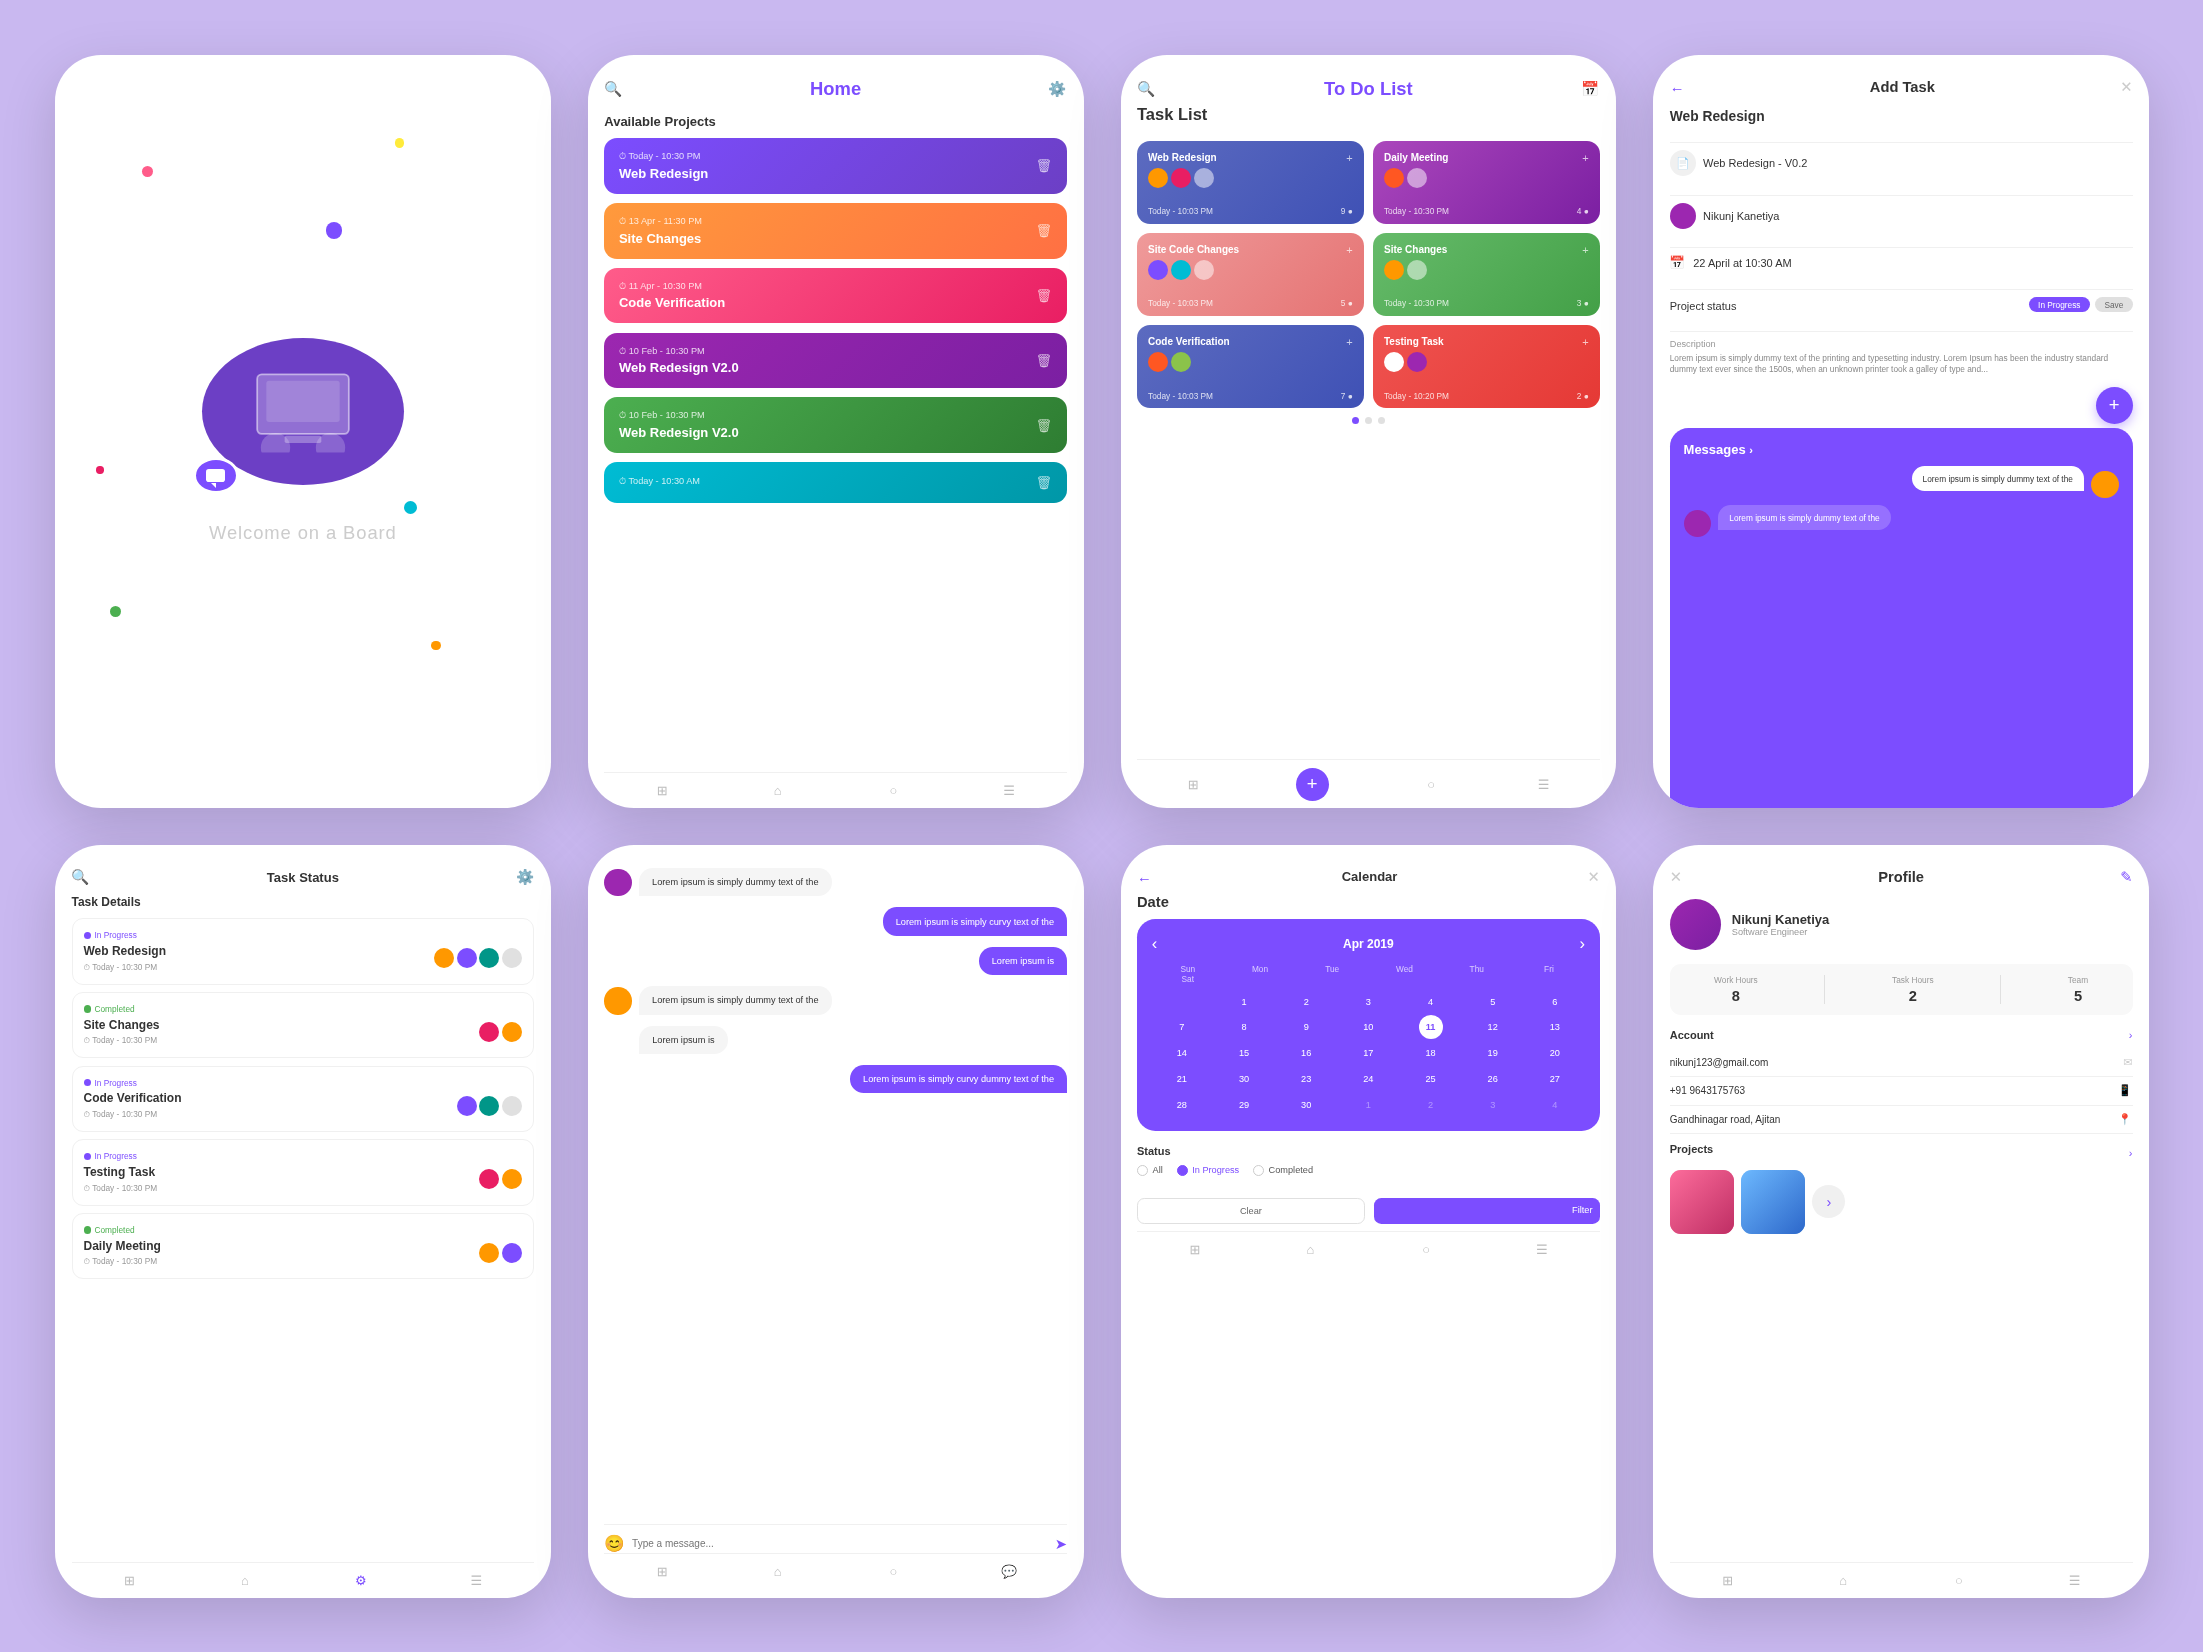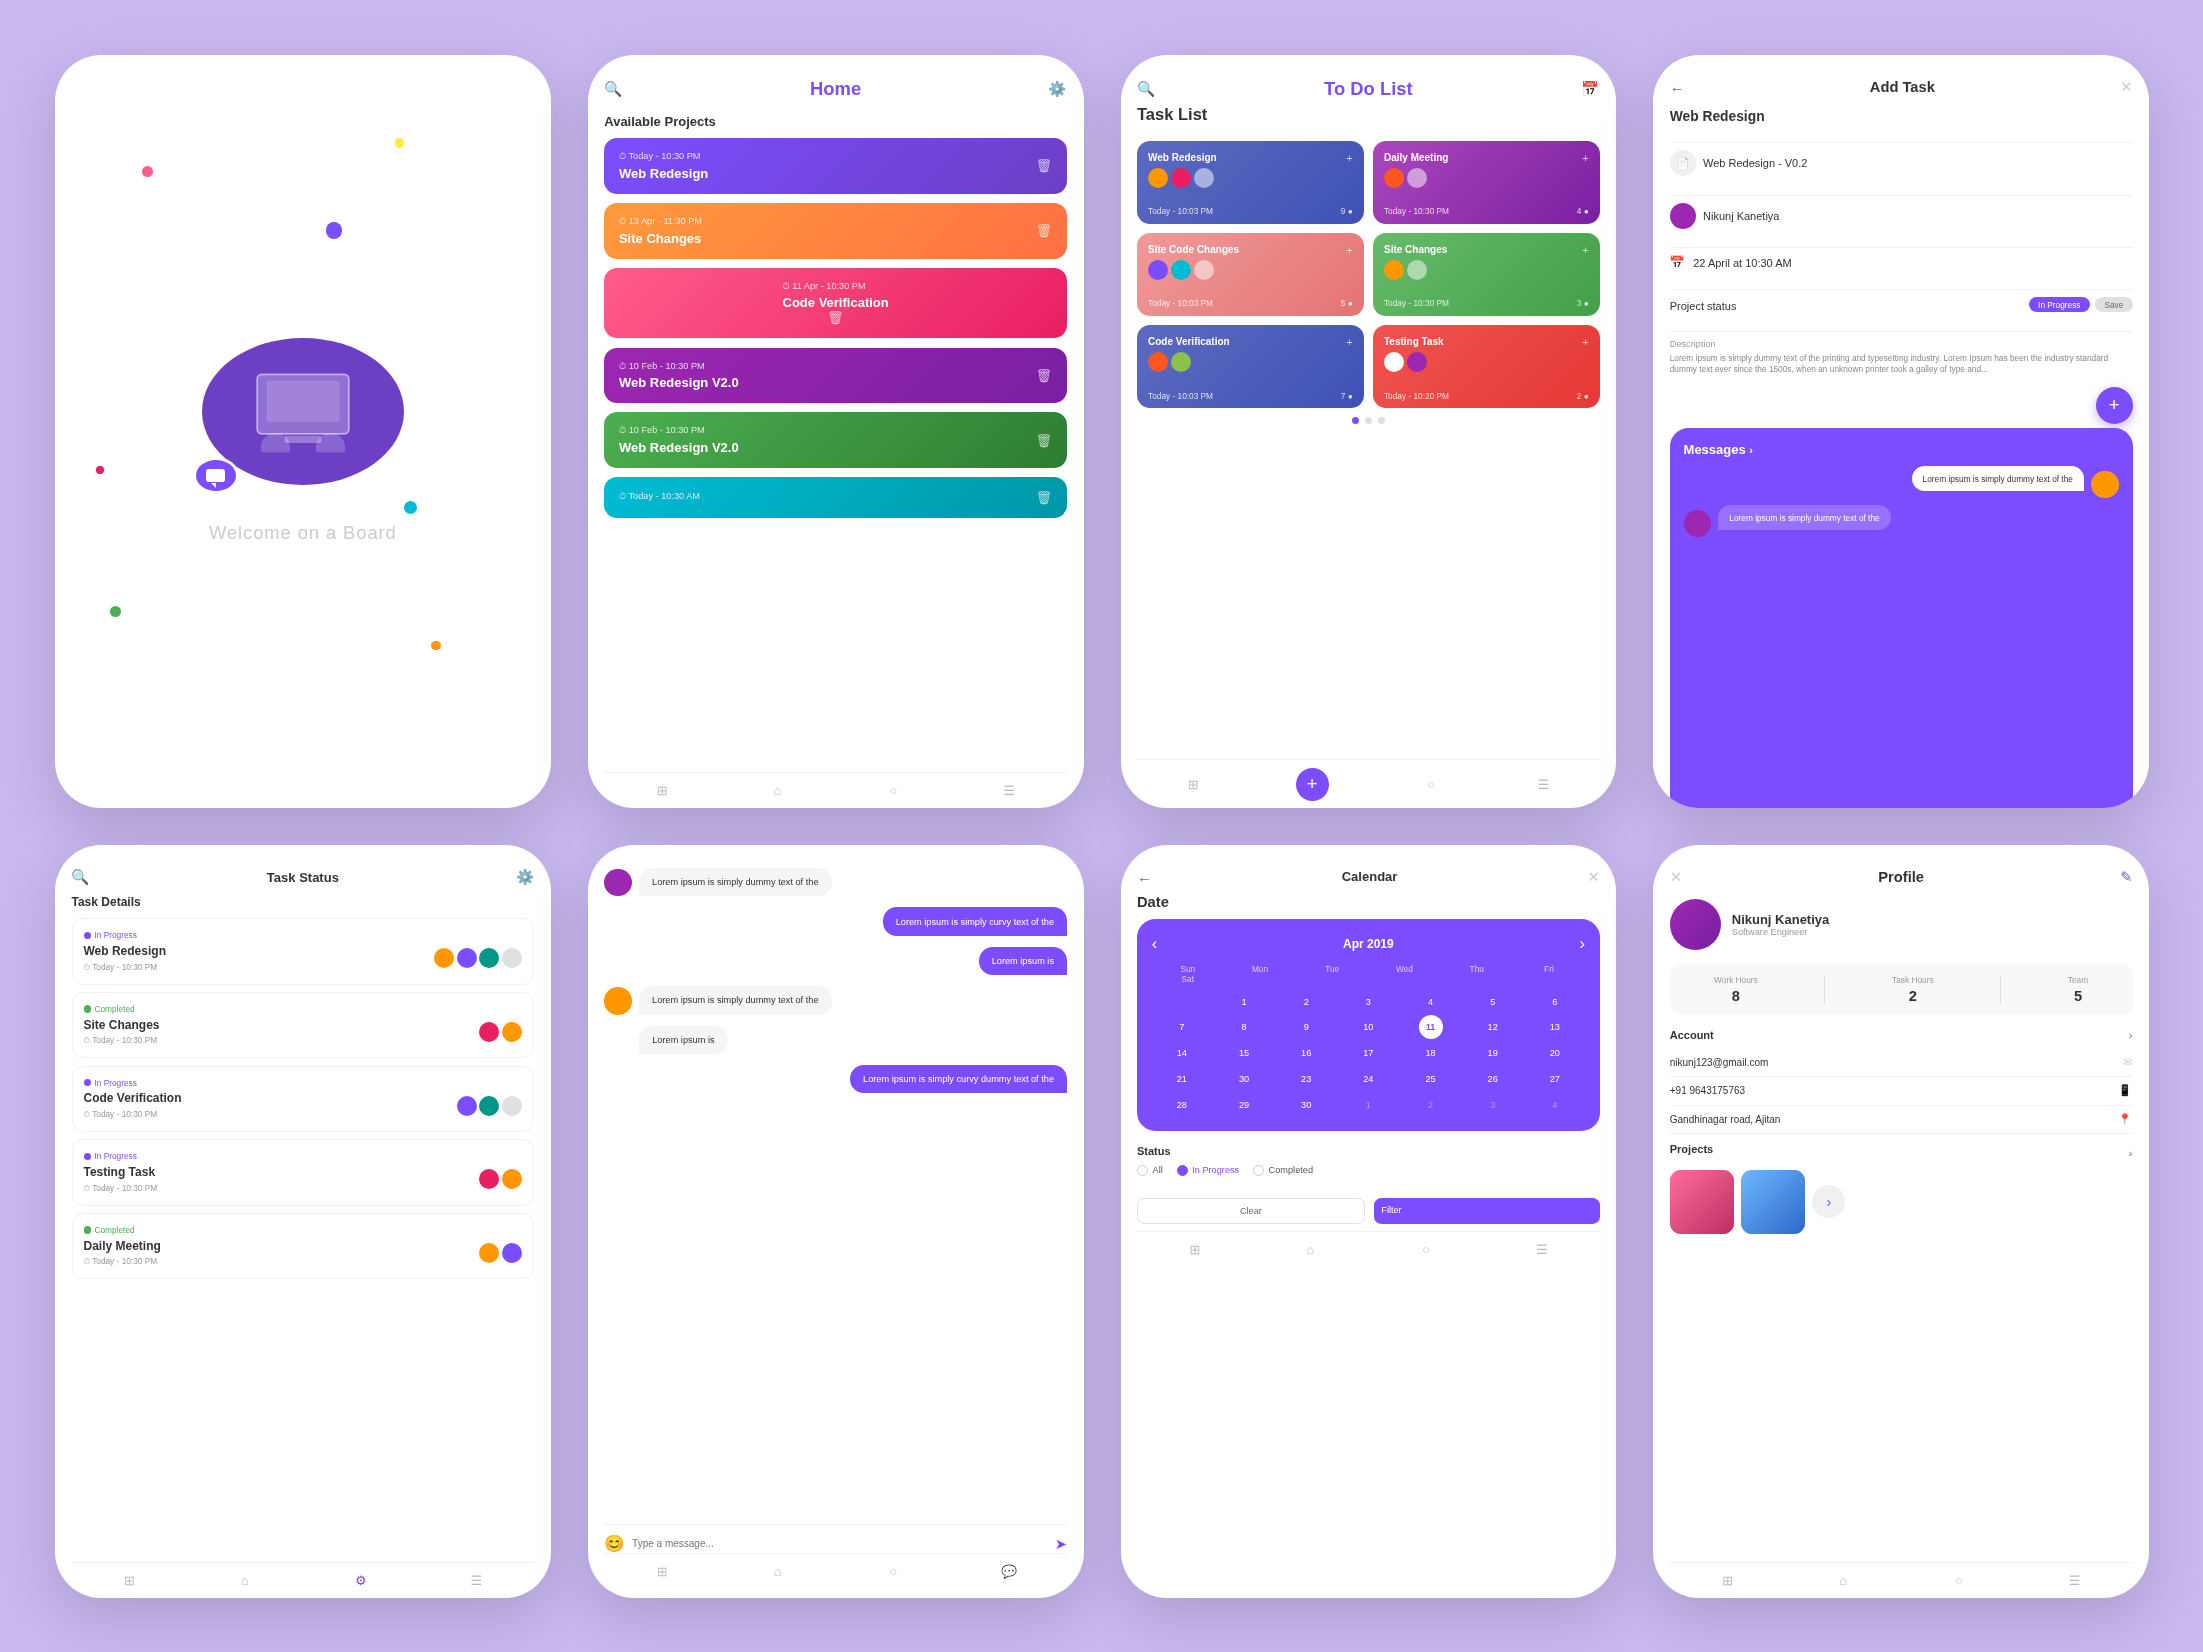--- a/index.html
+++ b/index.html
@@ -72,21 +72,21 @@
       font-size: 13px;
       font-weight: 600;
     }
     .project-card-time {
       font-size: 9.2px;
       opacity: 0.8;
       margin-bottom: 3.7px;
     }
     .card-purple { background: linear-gradient(135deg, #7c4dff, #6c3fc5); }
     .card-orange { background: linear-gradient(135deg, #ff9a3c, #ff7043); }
-    .card-red { background: linear-gradient(135deg, #ff5c8a, #e91e63); flex-direction: column; }
+    .card-red { background: linear-gradient(135deg, #ff5c8a, #e91e63); }
     .card-violet { background: linear-gradient(135deg, #9c27b0, #7b1fa2); }
     .card-green { background: linear-gradient(135deg, #4caf50, #2e7d32); }
     .card-teal { background: linear-gradient(135deg, #00bcd4, #0097a7); }
     
     .todo-header {
       display: flex;
       justify-content: space-between;
       align-items: center;
       margin-bottom: 4.6px;
     }
@@ -467,21 +467,21 @@
       color: #666;
       text-align: center;
       background: white;
     }
     .btn-filter {
       flex: 1;
       border-radius: 7.3px;
       padding: 7.3px;
       font-size: 9.2px;
       color: white;
-      text-align: left;
+      text-align: right;
       background: #7c4dff;
     }
     
     .profile-header {
       display: flex;
       justify-content: space-between;
       align-items: center;
       margin-bottom: 13.8px;
     }
     .profile-title {

